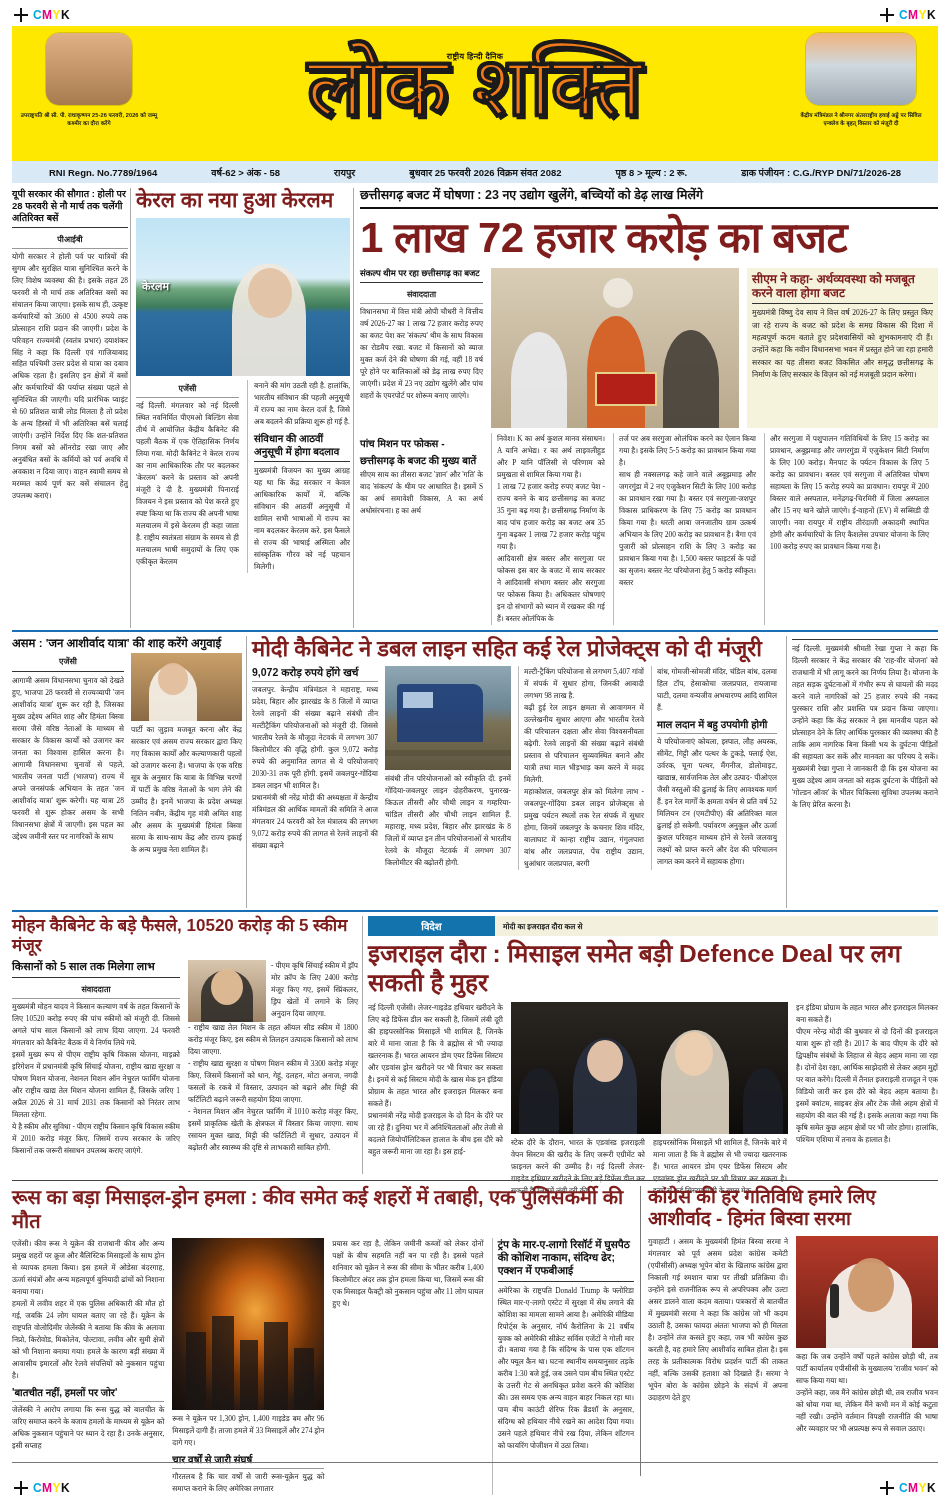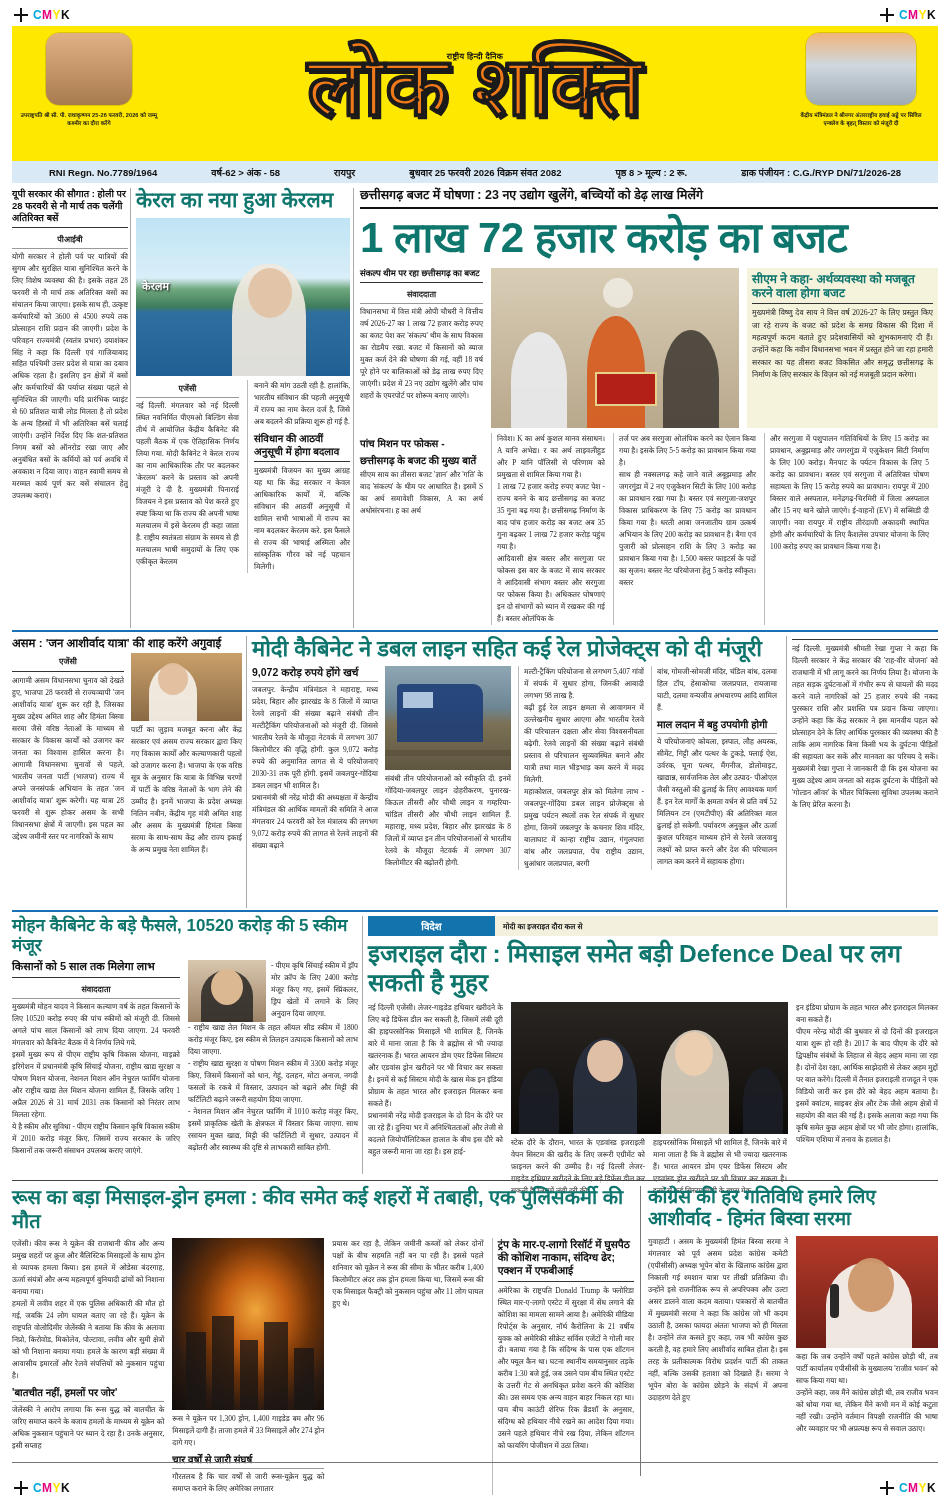--- a/index.html
+++ b/index.html
@@ -48,21 +48,21 @@
 
   
   .infostrip {
     position:absolute; left:12px; top:161px; width:926px; height:22px;
     background:#d9e9f5; display:flex; align-items:center; justify-content:space-around;
     font-size:9.5px; font-weight:bold; color:#111; padding:8px 10px;
   }
   .infostrip span { white-space:nowrap; }
 
   
-  .hl { font-weight:bold; color:#0f766e; line-height:1.18; }
+  .hl { font-weight:bold; color:#7f1d1d; line-height:1.18; }
   .kicker { font-weight:bold; font-size:10.5px; line-height:1.25; color:#111; }
   .byline { font-size:8px; font-weight:bold; text-align:center; color:#222; padding:2px 0; }
   .rule { border-top:1px solid #333; margin:3px 0; }
   .rule-thin { border-top:1px solid #999; margin:2px 0; }
   .body-txt { font-size:7.4px; line-height:1.62; text-align:justify; color:#1c1c1c; font-family:"Liberation Serif", serif; }
   .subhead { font-weight:bold; font-size:10px; line-height:1.3; color:#111; margin:4px 0 2px; }
   .photo { background:#9aa7b0; overflow:hidden; position:relative; }
   .divider-h { border-top:2px solid #1a6fb5; }
   .divider-h-thin { border-top:1px solid #444; }
 

